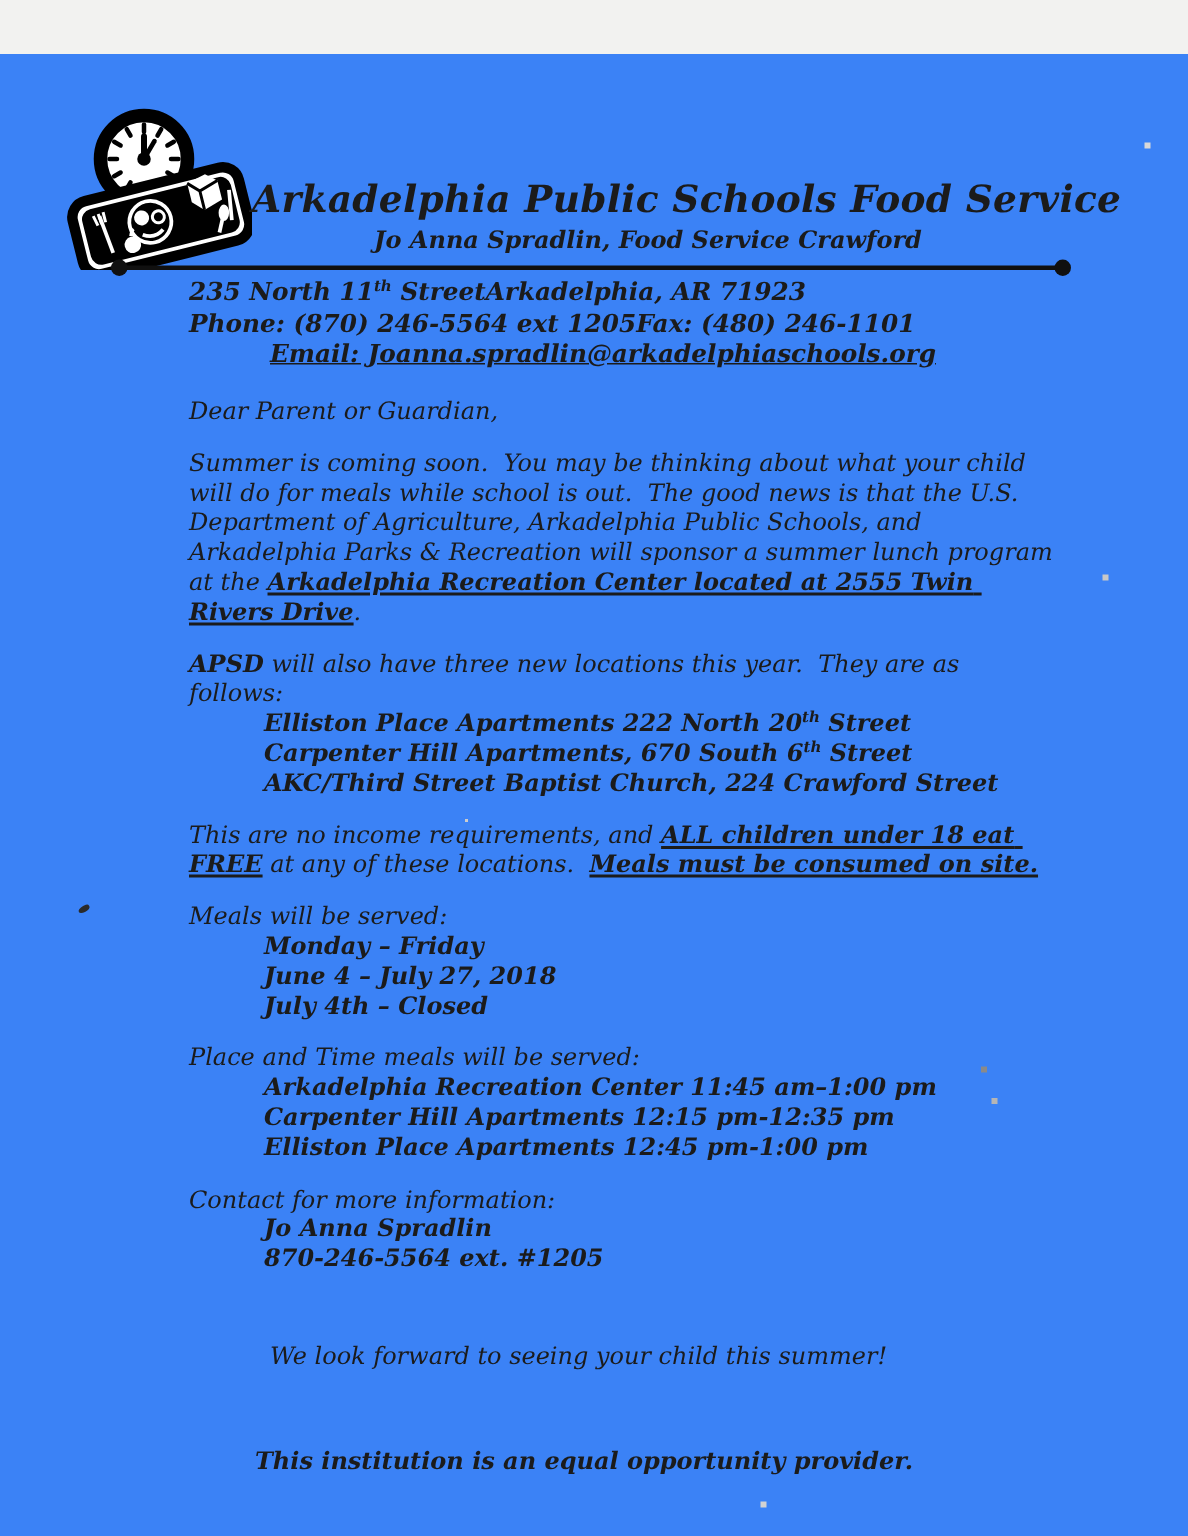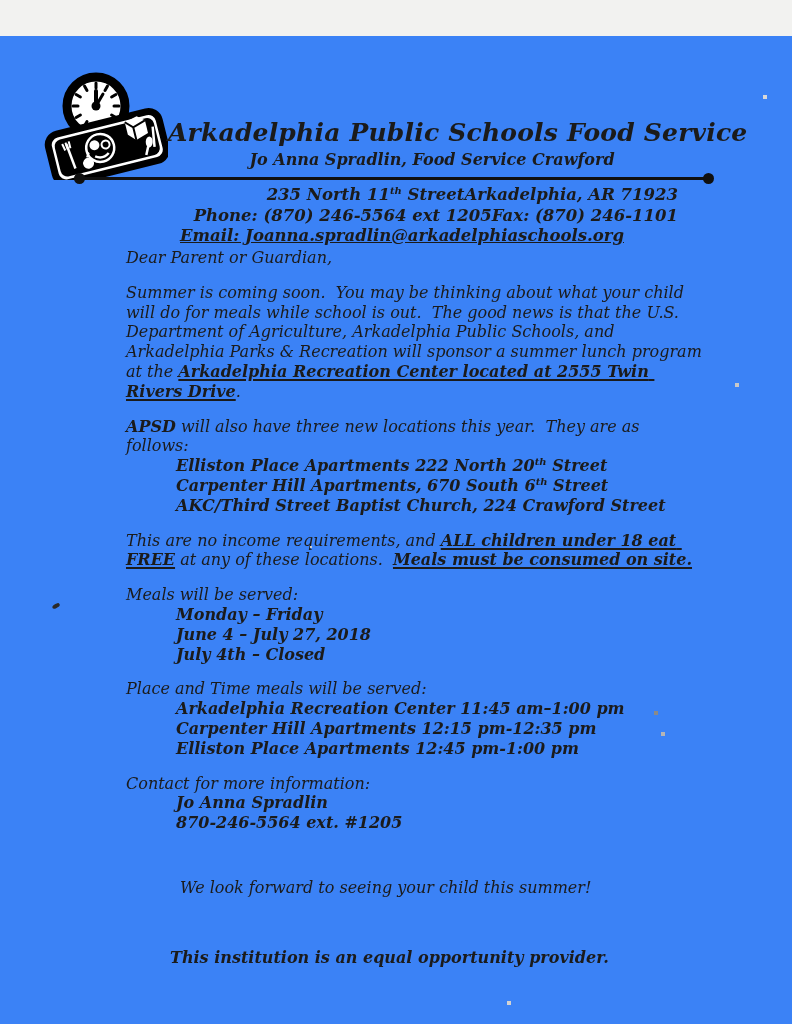--- a/index.html
+++ b/index.html
@@ -18,25 +18,25 @@
   .title{font-size:25px;font-weight:bold;letter-spacing:.2px;white-space:nowrap;}
   .subtitle{font-size:16px;font-weight:bold;margin-top:3px;white-space:nowrap;}
   .rule{position:absolute;left:80px;top:141px;width:628px;height:3px;background:#101010;}
   .rule::before,.rule::after{
     content:"";position:absolute;top:-4px;width:11px;height:11px;border-radius:50%;background:#101010;
   }
   .rule::before{left:-6px;}
   .rule::after{right:-6px;}
   
   .contact{position:absolute;left:126px;top:149px;width:552px;font-weight:bold;font-size:16.5px;line-height:20.5px;}
-  .contact-row{display:flex;justify-content:flex-end;}
+  .contact-row{display:flex;justify-content:flex-start;}
   .contact-email{text-align:center;text-decoration:underline;}
   sup.ord{font-size:10px;line-height:0;vertical-align:6px;}
   
-  .body{position:absolute;left:126px;top:212px;width:578px;font-size:16px;line-height:19.8px;}
+  .body{position:absolute;left:126px;top:228px;width:578px;font-size:16px;line-height:19.8px;}
   .para{margin:0 0 15px 0;white-space:pre-wrap;}
   .block{margin:0 0 15px 0;}
   .block-label{white-space:pre-wrap;}
   .sub{padding-left:50px;font-weight:bold;}
   .bu{font-weight:bold;text-decoration:underline;text-decoration-thickness:2px;text-underline-offset:2px;text-align:center;}
   .b{font-weight:bold;}
   .closing{margin:45px 0 0 54px;}
   .footer-line{margin:50px 0 0 44px;font-weight:bold;}
   
   .smudge{
@@ -109,21 +109,21 @@
 
   <div class="rule"></div>
 
   <div class="contact">
     <div class="contact-row">
         <span><span>235 North 11</span><sup class="ord">th</sup><span> Street</span></span>
         <span>Arkadelphia, AR 71923</span>
       </div>
     <div class="contact-row">
         <span>Phone: (870) 246-5564 ext 1205</span>
-        <span>Fax: (870) 246-1101</span>
+        <span>Fax: (480) 246-1101</span>
       </div>
     <div class="contact-email">Email: Joanna.spradlin@arkadelphiaschools.org</div>
   </div>
 
   <div class="body">
 
     <p class="para">Dear Parent or Guardian,</p>
 
     <p class="para"><span>Summer is coming soon.  You may be thinking about what your child will do for meals while school is out.  The good news is that the U.S. Department of Agriculture, Arkadelphia Public Schools, and Arkadelphia Parks &amp; Recreation will sponsor a summer lunch program at the </span><span class="bu">Arkadelphia Recreation Center located at 2555 Twin Rivers Drive</span><span>.</span></p>
 

